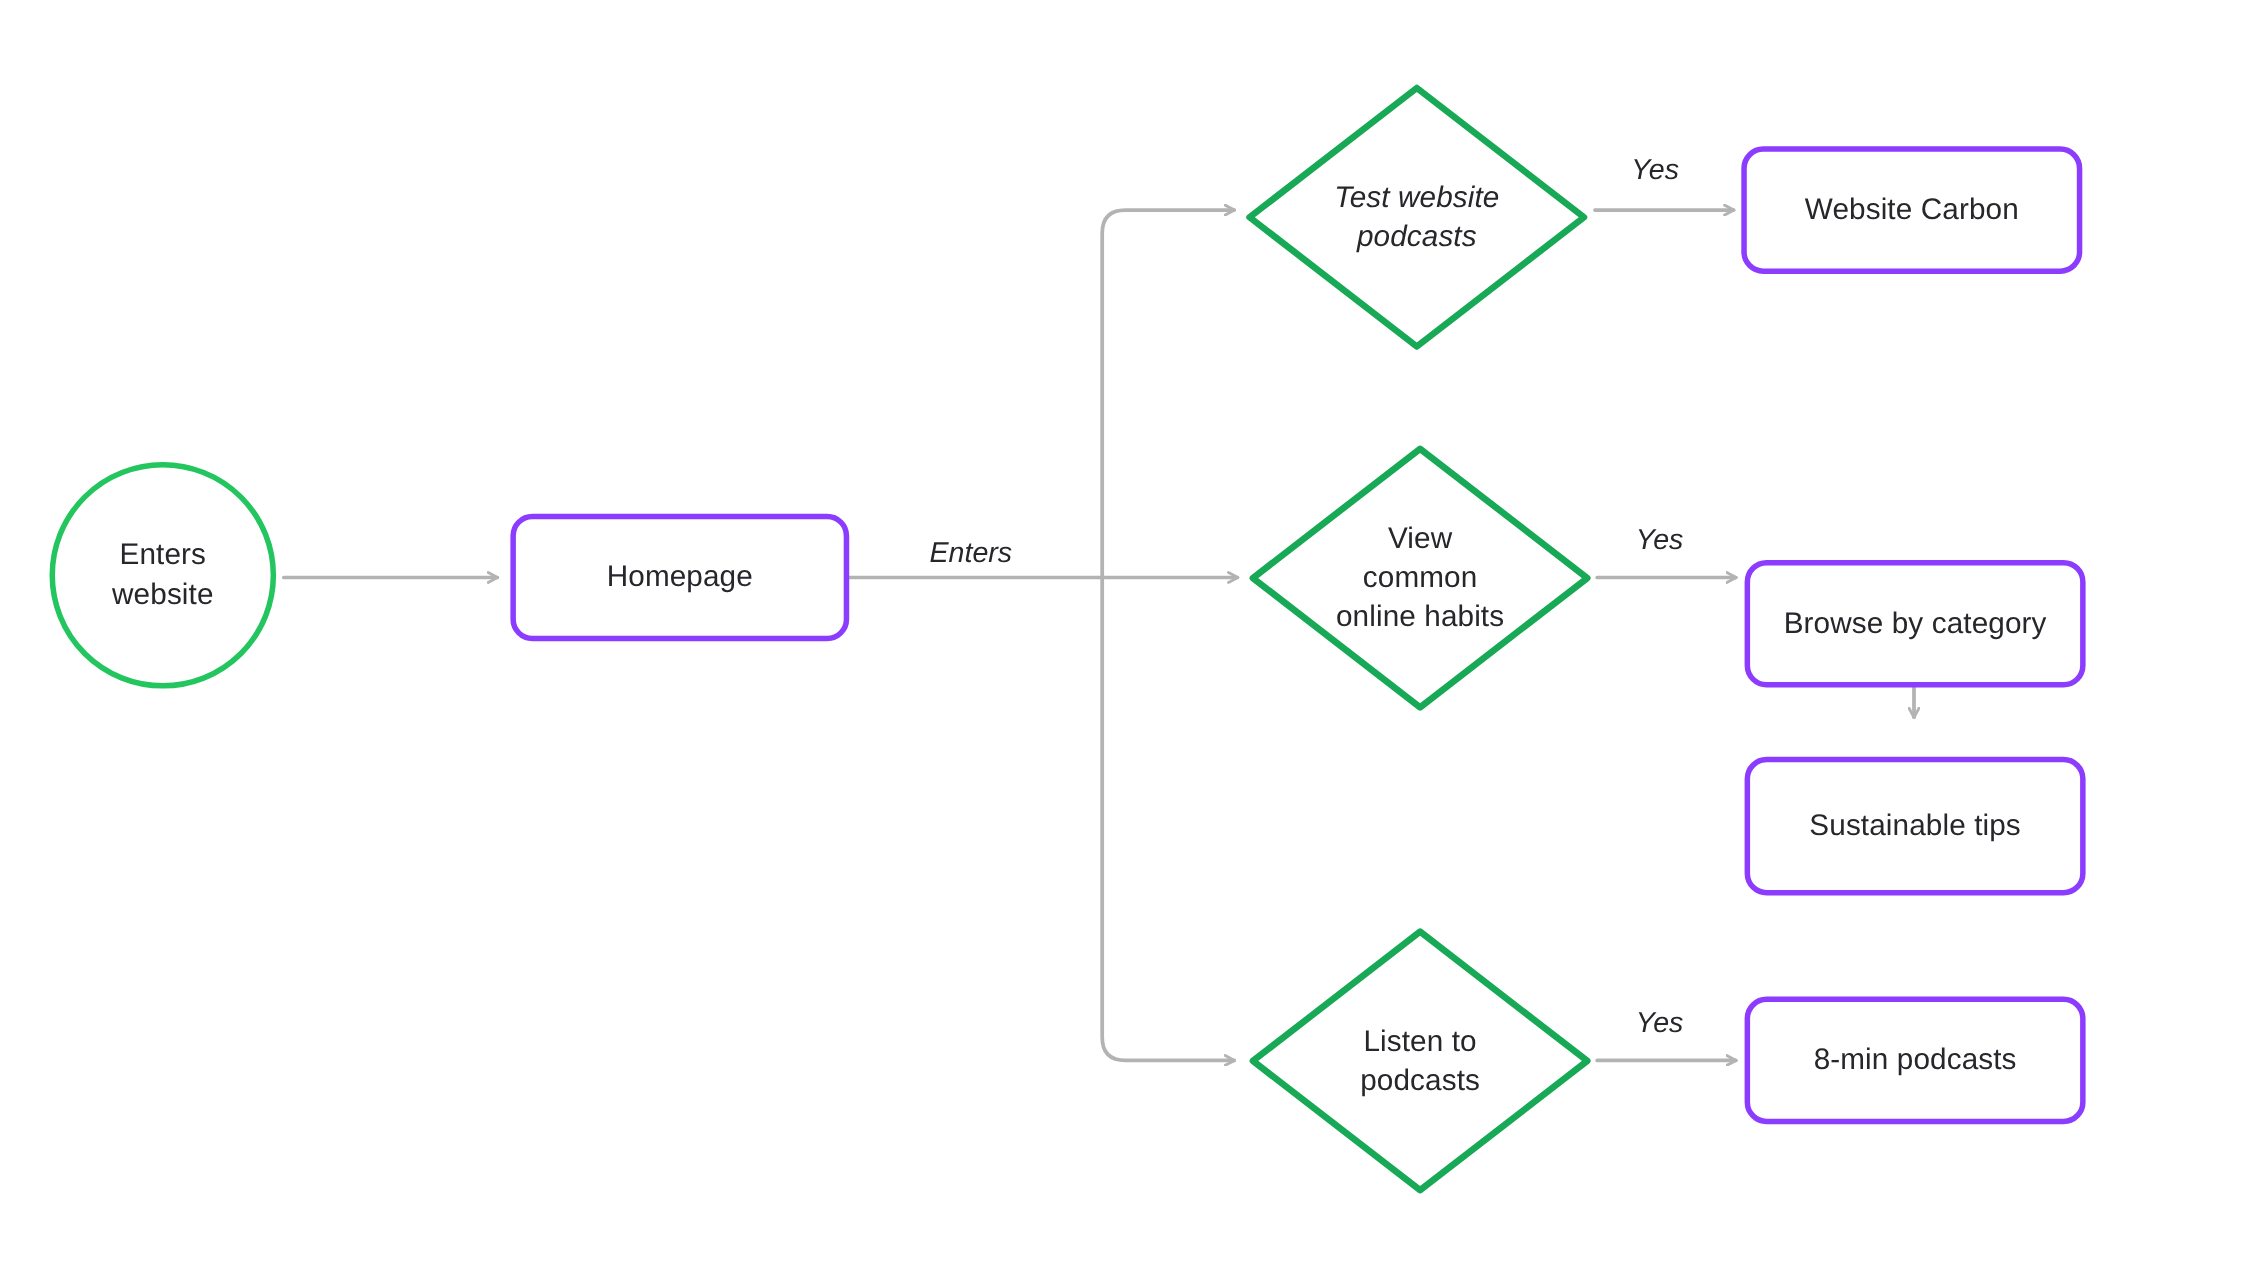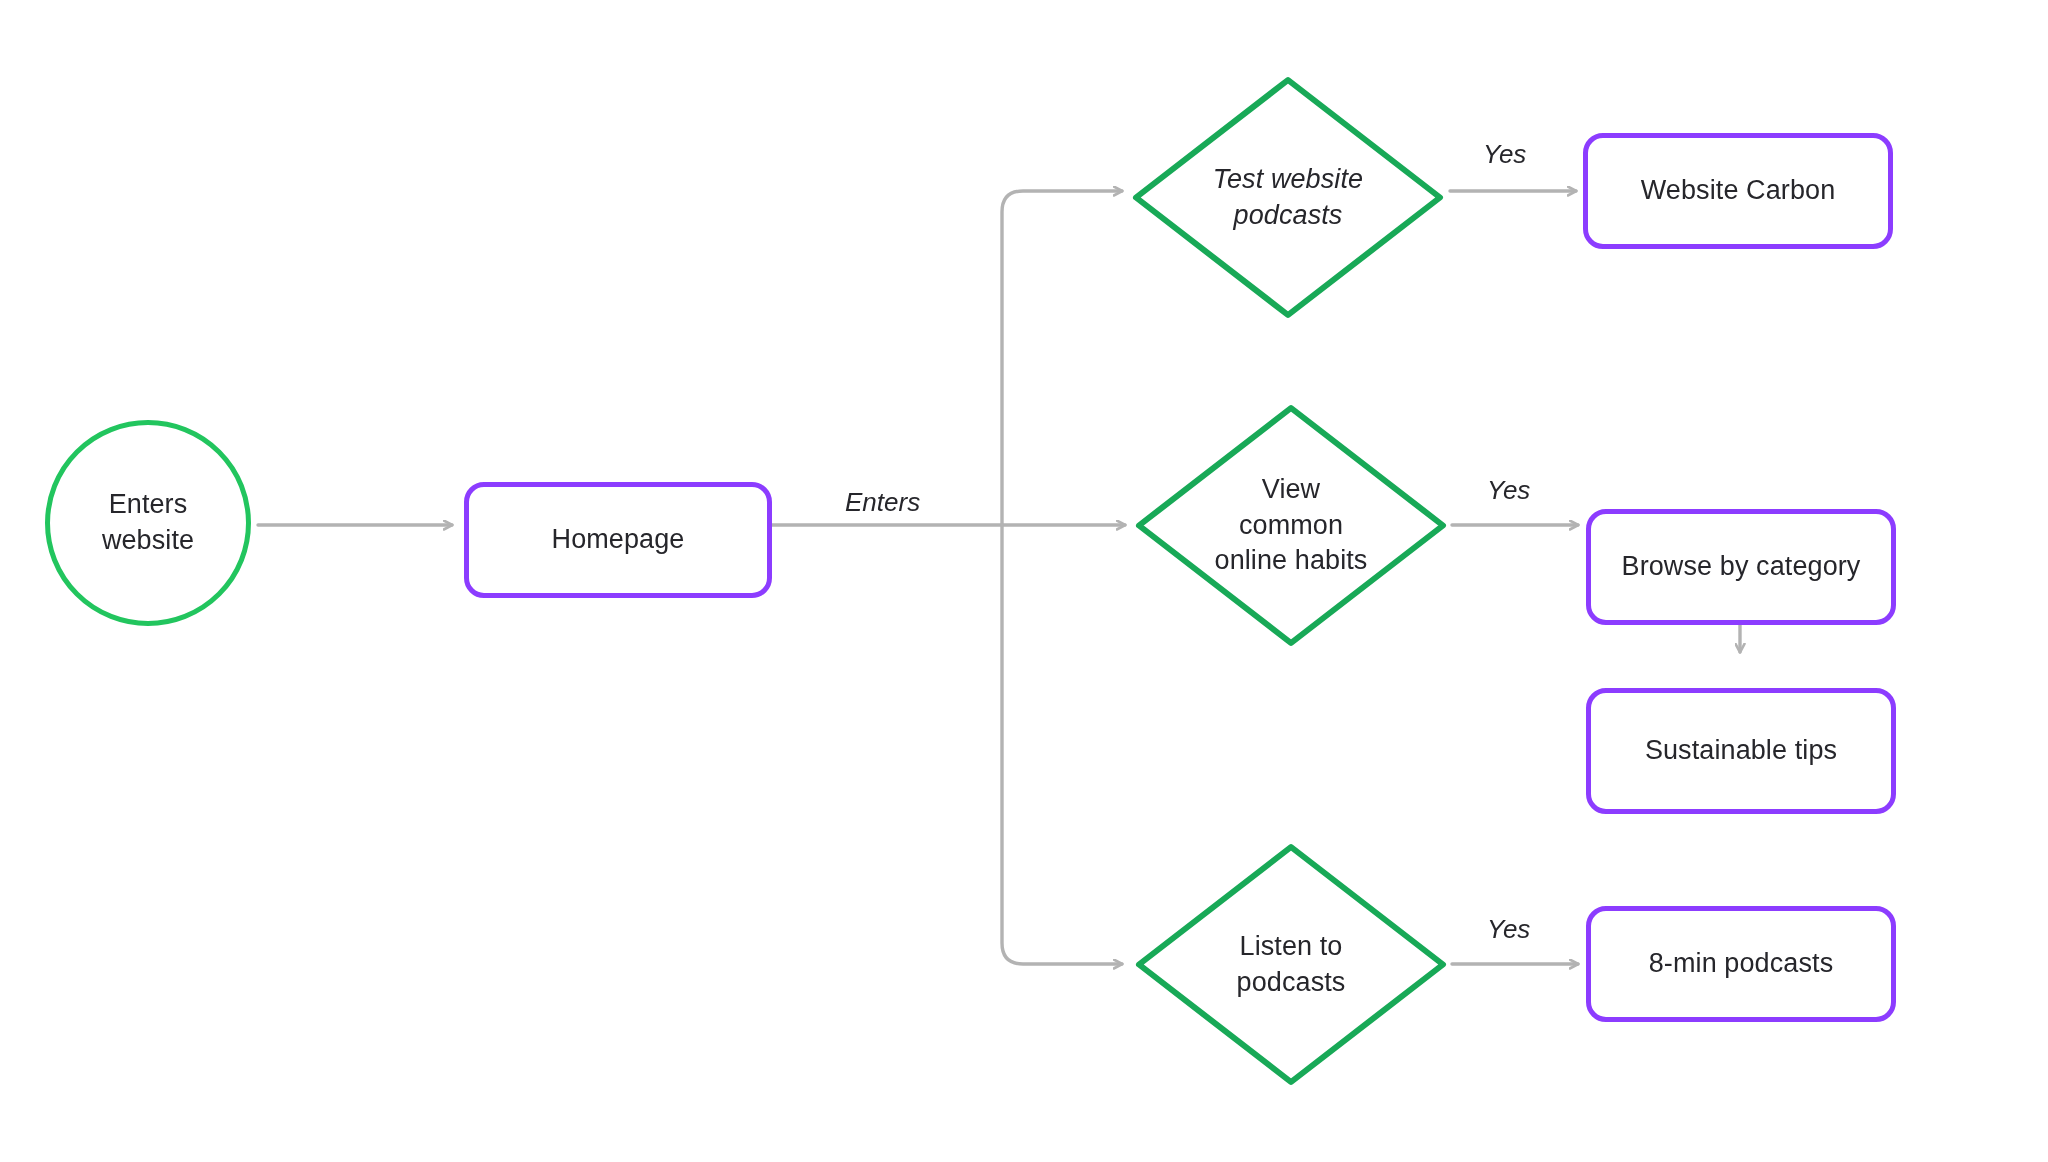--- a/index.html
+++ b/index.html
@@ -113,21 +113,21 @@
     </g>
   </svg>
 
   <div class="node node-circle" style="left:45px; top:420px; width:206px; height:206px;">
     <div>
       <span>Enters</span><br>
       <span>website</span>
     </div>
   </div>
 
-  <div class="node node-rounded" style="left:464px; top:482px; width:308px; height:116px;">
+  <div class="node node-rounded" style="left:464px; top:467px; width:308px; height:116px;">
     <span>Homepage</span>
   </div>
 
   <div class="node node-diamond" style="left:1132px; top:76px; width:312px; height:243px;font-style:italic;">
     <svg class="diamond-shape" viewBox="0 0 312 243" preserveAspectRatio="none">
       <polygon points="156,4 308,121.5 156,239 4,121.5" fill="#ffffff" stroke="#18a957" stroke-width="6" stroke-linejoin="round"></polygon>
     </svg>
     <div class="diamond-label">
       <span>Test website</span><br>
       <span>podcasts</span>

